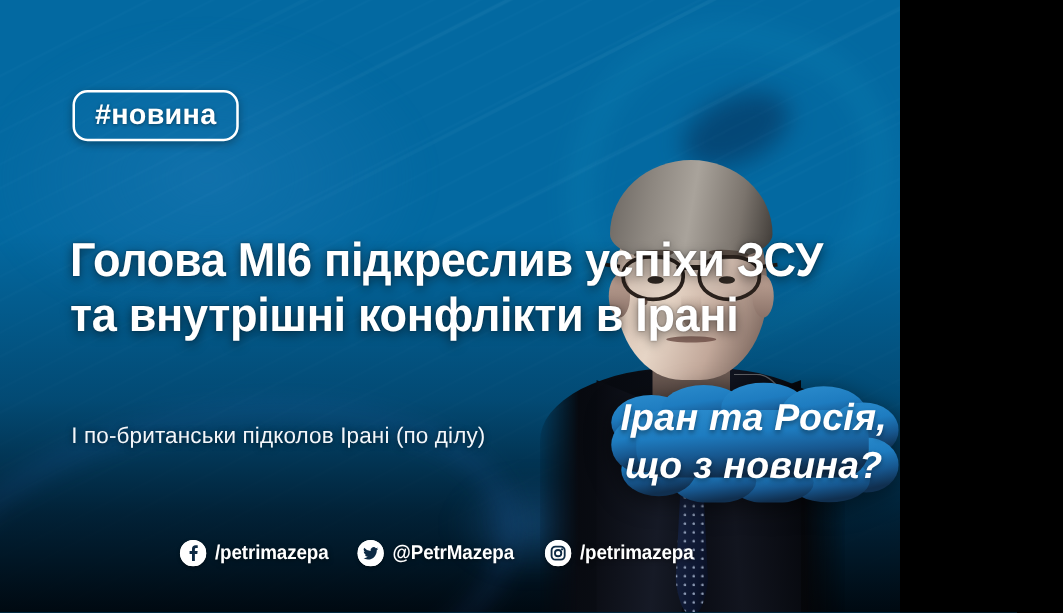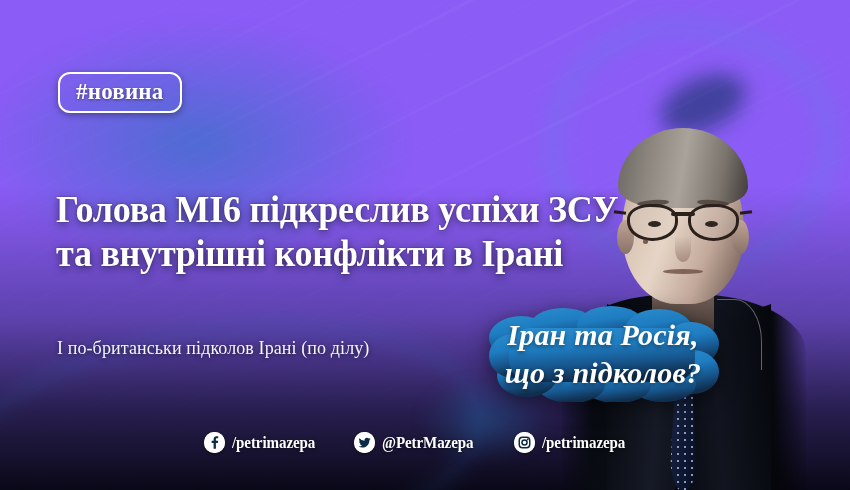--- a/index.html
+++ b/index.html
@@ -3,25 +3,25 @@
 <meta charset="utf-8">
 <title>Petr Mazepa news card</title>
 <style>
   html, body {
     margin: 0;
     padding: 0;
     background: #000;
   }
   #card {
     position: relative;
-    width: 850px;
+    width: 720px;
     height: 490px;
     overflow: hidden;
-    font-family: Liberation Serif, serif;
-    background: #8b5cf6;
+    font-family: Liberation Sans, sans-serif;
+    background: #0369a1;
     user-select: none;
   }
 
   
   .bg-base {
     position: absolute;
     inset: 0;
     background:
       radial-gradient(120% 95% at 88% 4%, #15c4e0 0%, #0bb0d6 7%, #068ec0 16%, #0a5f96 30%, #083f६e 44%, rgba(5,35,64,0) 62%),
       radial-gradient(90% 80% at 96% 2%, #2fd8ea 0%, rgba(47,216,234,0) 40%),
@@ -441,21 +441,21 @@
 
   
   .footer {
     position: absolute;
     left: 0;
     right: 16px;
     top: 432px;
     display: flex;
     justify-content: center;
     align-items: center;
-    gap: 34px;
+    gap: 18px;
   }
   .social {
     display: flex;
     align-items: center;
     gap: 7px;
   }
   .social .ico {
     width: 21px;
     height: 21px;
     border-radius: 50%;
@@ -559,21 +559,21 @@
           <ellipse cx="130" cy="80" rx="34" ry="17"></ellipse>
           <ellipse cx="84" cy="79" rx="34" ry="18"></ellipse>
           <ellipse cx="40" cy="70" rx="30" ry="21"></ellipse>
           <ellipse cx="26" cy="50" rx="24" ry="22"></ellipse>
           <rect x="22" y="22" width="186" height="54" rx="22"></rect>
         </g>
       </svg>
     </div>
     <div class="bubble-text">
       <span>Іран та Росія,</span>
-      <span>що з підколов?</span>
+      <span>що з новина?</span>
     </div>
   </div>
 
   <div class="footer">
 
     <div class="social">
       <span class="ico">
         <svg width="21" height="21" viewBox="0 0 24 24" aria-hidden="true">
           <circle cx="12" cy="12" r="12" fill="#ffffff"></circle>
           <path fill="#0d2a44" d="M13.6 19.2v-6.5h2.2l.33-2.56H13.6V8.5c0-.74.2-1.24 1.27-1.24h1.35V4.97c-.23-.03-1.04-.1-1.97-.1-1.95 0-3.28 1.19-3.28 3.37v1.9H8.74v2.56h2.23v6.5h2.63z"></path>

